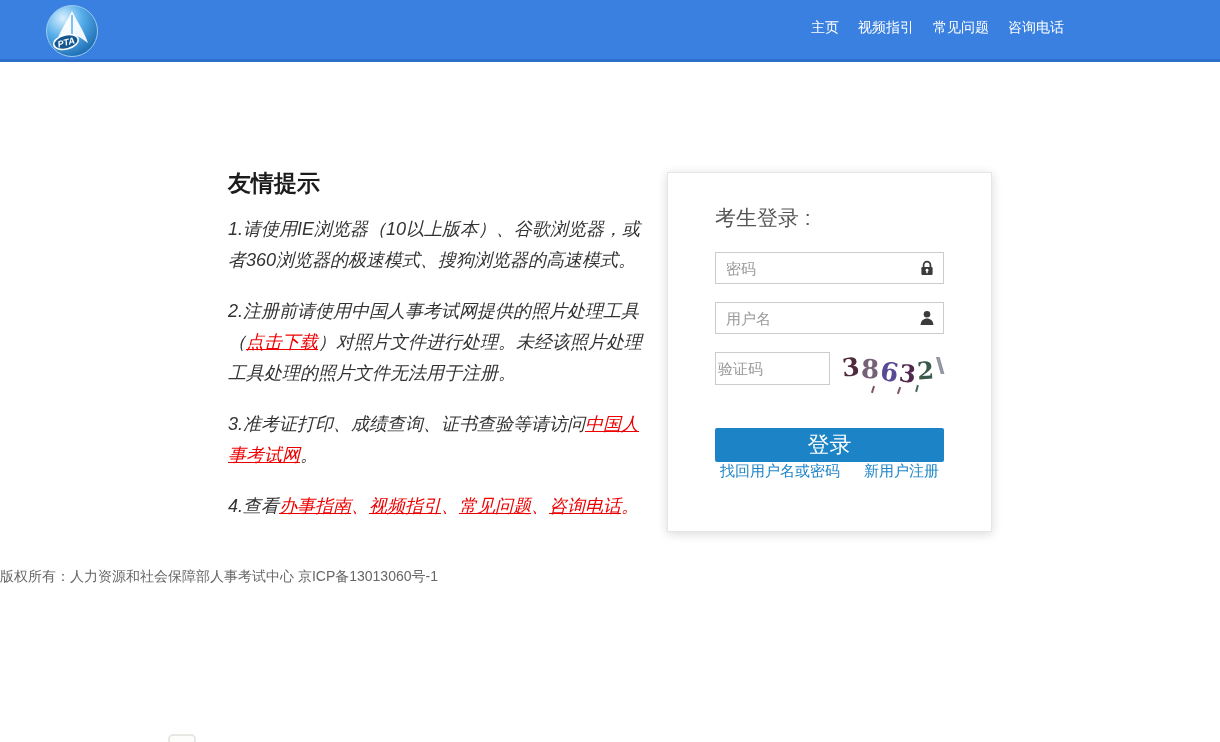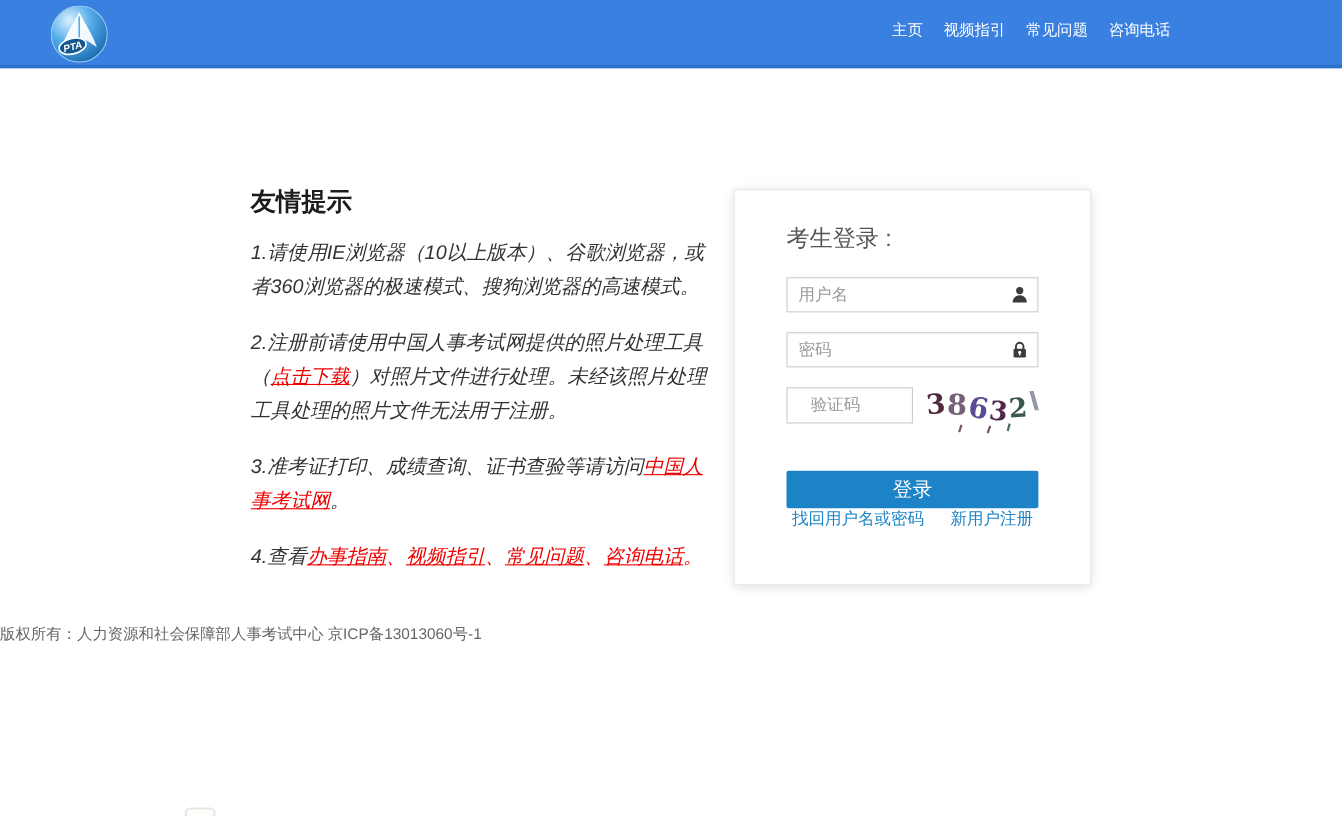--- a/index.html
+++ b/index.html
@@ -36,41 +36,41 @@
   .field { position: relative; margin-bottom: 18px; }
   .field input {
     width: 100%; height: 32px; border: 1px solid #ccc; border-radius: 0;
     padding: 0 32px 0 10px; font-size: 15px; color: #333; outline: none;
     font-family: "Liberation Sans", "DejaVu Sans", sans-serif;
   }
   .field input::placeholder, .captcha-row input::placeholder { color: #999; opacity: 1; }
   .field .icon { position: absolute; right: 8px; top: 7px; width: 18px; height: 18px; }
   .captcha-row { display: flex; align-items: flex-start; justify-content: space-between; }
   .captcha-row input {
-    width: 115px; height: 33px; border: 1px solid #ccc; padding: 0 21px; font-size: 15px;
+    width: 115px; height: 33px; border: 1px solid #ccc; padding: 0 2px; font-size: 15px;
     color: #333; outline: none; font-family: "Liberation Sans", "DejaVu Sans", sans-serif;
   }
   .captcha { position: relative; width: 102px; height: 38px; margin-top: 1px; cursor: pointer;
     display: flex; align-items: flex-start; justify-content: flex-start; }
   .cd { display: inline-block; font-family: "DejaVu Serif", serif; font-weight: bold; line-height: 30px; }
   .cd:nth-child(1) { font-size: 25px; transform: rotate(-6deg); }
   .cd:nth-child(2) { font-size: 26px; transform: rotate(2deg) translateY(1px); margin-left: 2px; }
   .cd:nth-child(3) { font-size: 26px; transform: rotate(10deg) translateY(4px); margin-left: 1px; }
   .cd:nth-child(4) { font-size: 24px; transform: rotate(7deg) translateY(6px); margin-left: 1px; }
   .cd:nth-child(5) { font-size: 24px; transform: rotate(-4deg) translateY(3px); margin-left: 1px; }
   .cd.slashes { font-family: "Liberation Sans", sans-serif; font-weight: normal; font-size: 24px;
     letter-spacing: -5px; transform: translateY(-2px); margin-left: 2px; }
   .tick { position: absolute; width: 2px; height: 7px; background: #7c5668; }
   .tick.t1 { left: 30px; bottom: -2px; transform: rotate(18deg); }
   .tick.t2 { left: 56px; bottom: -3px; transform: rotate(20deg); }
   .tick.t3 { left: 74px; bottom: -1px; transform: rotate(15deg); background: #4c6a5c; }
   .login-btn {
     display: block; width: 100%; height: 34px; margin-top: 37px;
     background: var(--button-blue); color: #fff; border: none; border-radius: 2px;
-    font-size: 18px; cursor: pointer; font-family: Liberation Mono, monospace;
+    font-size: 22px; cursor: pointer; font-family: Liberation Mono, monospace;
   }
   .card-links { display: flex; justify-content: space-between; padding: 0 5px; }
   .card-links a { color: var(--link-blue); font-size: 15px; text-decoration: none; cursor: pointer; }
 
   
   .copyright { position: absolute; top: 568px; left: 0; width: 100%; text-align: left;
     font-size: 14px; color: var(--footer-text); }
 
   
   .artifact { position: absolute; left: 168px; top: 734px; width: 28px; height: 12px;
@@ -121,37 +121,37 @@
     </p>
     <p>
       <span>4.查看</span><a class="red-link">办事指南</a><span class="red-text">、</span><a class="red-link">视频指引</a><span class="red-text">、</span><a class="red-link">常见问题</a><span class="red-text">、</span><a class="red-link">咨询电话</a><span class="red-text">。</span>
     </p>
   </section>
 
   <aside class="login-card">
     <h3>考生登录 :</h3>
 
     <div class="field">
-      <input type="text" placeholder="用户名" style="">
-      <span class="icon">
-        <svg width="18" height="18" viewBox="0 0 18 18">
-          <circle cx="9" cy="5.2" r="3.3" fill="#3b3b3b"></circle>
-          <path d="M2.6 16 C2.6 11.4 5.9 9.4 9 9.4 C12.1 9.4 15.4 11.4 15.4 16 Z" fill="#3b3b3b"></path>
-        </svg>
-      </span>
-    </div>
-
-    <div class="field">
       <input type="password" placeholder="密码" style="">
       <span class="icon">
         <svg width="18" height="18" viewBox="0 0 18 18">
           <path d="M5.6 8.5 V6 a3.4 3.4 0 0 1 6.8 0 V8.5" fill="none" stroke="#3b3b3b" stroke-width="1.7"></path>
           <rect x="3.4" y="8" width="11.2" height="8" rx="1.2" fill="#3b3b3b"></rect>
           <circle cx="9" cy="11.2" r="1.4" fill="#ffffff"></circle>
           <rect x="8.3" y="11.6" width="1.4" height="2.6" fill="#ffffff"></rect>
+        </svg>
+      </span>
+    </div>
+
+    <div class="field">
+      <input type="text" placeholder="用户名" style="">
+      <span class="icon">
+        <svg width="18" height="18" viewBox="0 0 18 18">
+          <circle cx="9" cy="5.2" r="3.3" fill="#3b3b3b"></circle>
+          <path d="M2.6 16 C2.6 11.4 5.9 9.4 9 9.4 C12.1 9.4 15.4 11.4 15.4 16 Z" fill="#3b3b3b"></path>
         </svg>
       </span>
     </div>
 
     <div class="captcha-row">
       <input type="text" placeholder="验证码" style="">
       <div class="captcha">
         <span class="cd" style="color: rgb(79, 42, 61);">3</span>
         <span class="cd" style="color: rgb(117, 96, 119);">8</span>
         <span class="cd" style="color: rgb(90, 74, 150);">6</span>

